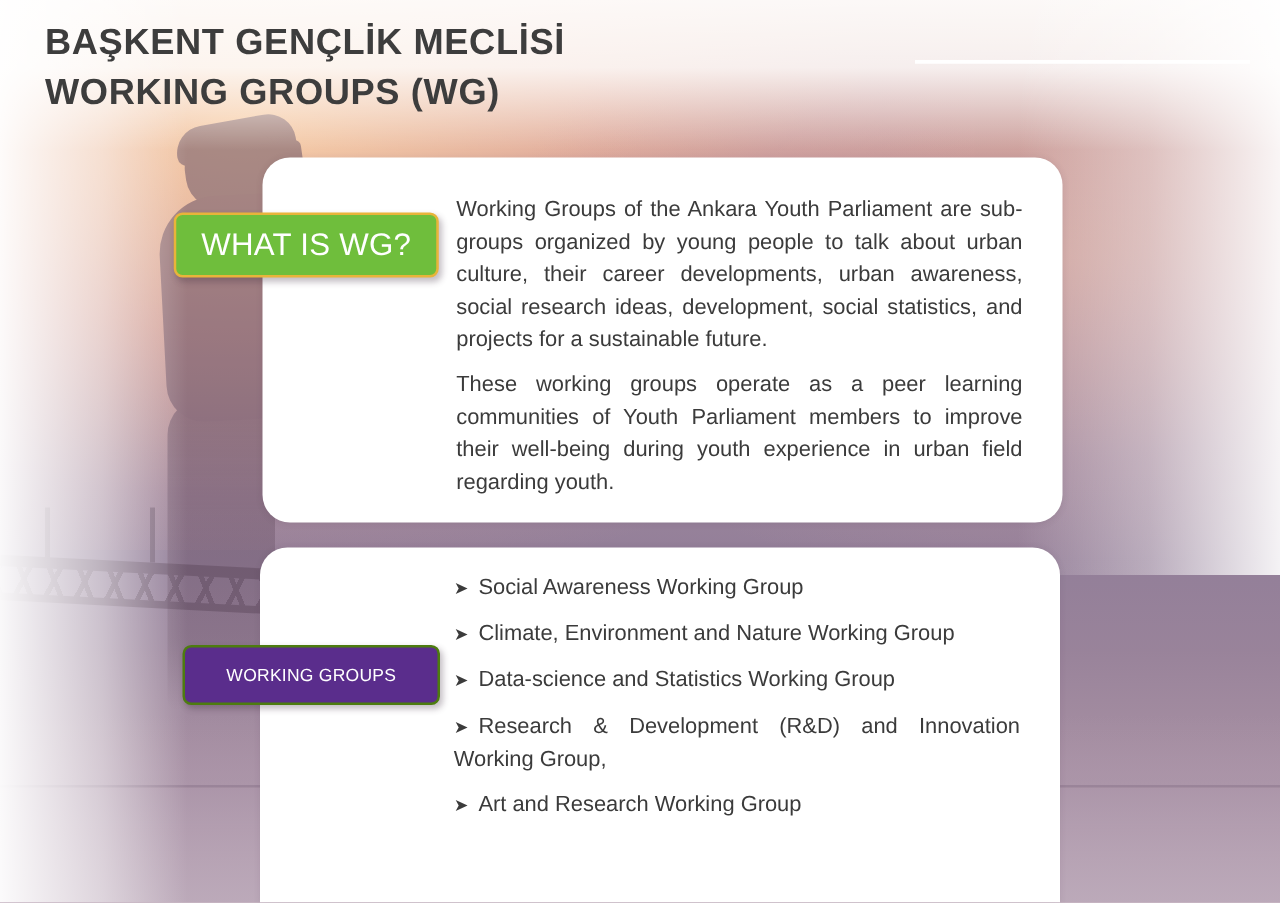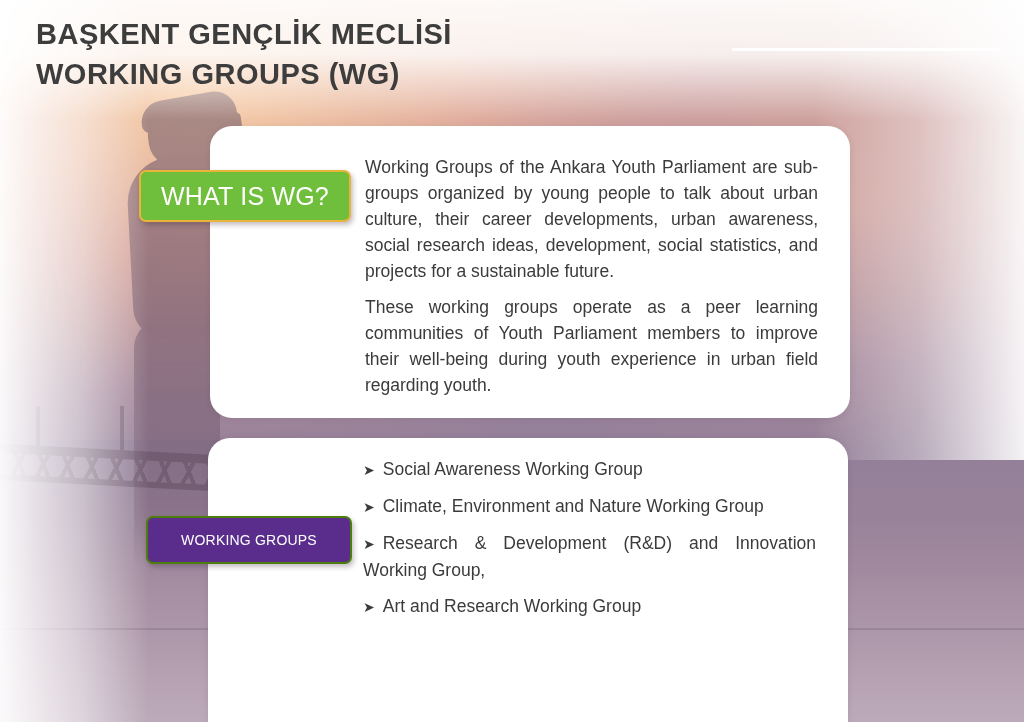--- a/index.html
+++ b/index.html
@@ -363,20 +363,21 @@
     </div>
   </div>
   <div class="tag" id="tag-what">
     <span>WHAT IS WG?</span>
   </div>
 
   <div class="card" id="card-groups">
     <div class="card-text">
       <p class="list-item">Social Awareness Working Group</p>
       <p class="list-item">Climate, Environment and Nature Working Group</p>
+      <p class="list-item">Data-science and Statistics Working Group</p>
       <p class="list-item">Research &amp; Development (R&amp;D) and Innovation Working Group,</p>
       <p class="list-item">Art and Research Working Group</p>
     </div>
   </div>
   <div class="tag" id="tag-groups">
     <span>WORKING GROUPS</span>
   </div>
 
 </div>
 

